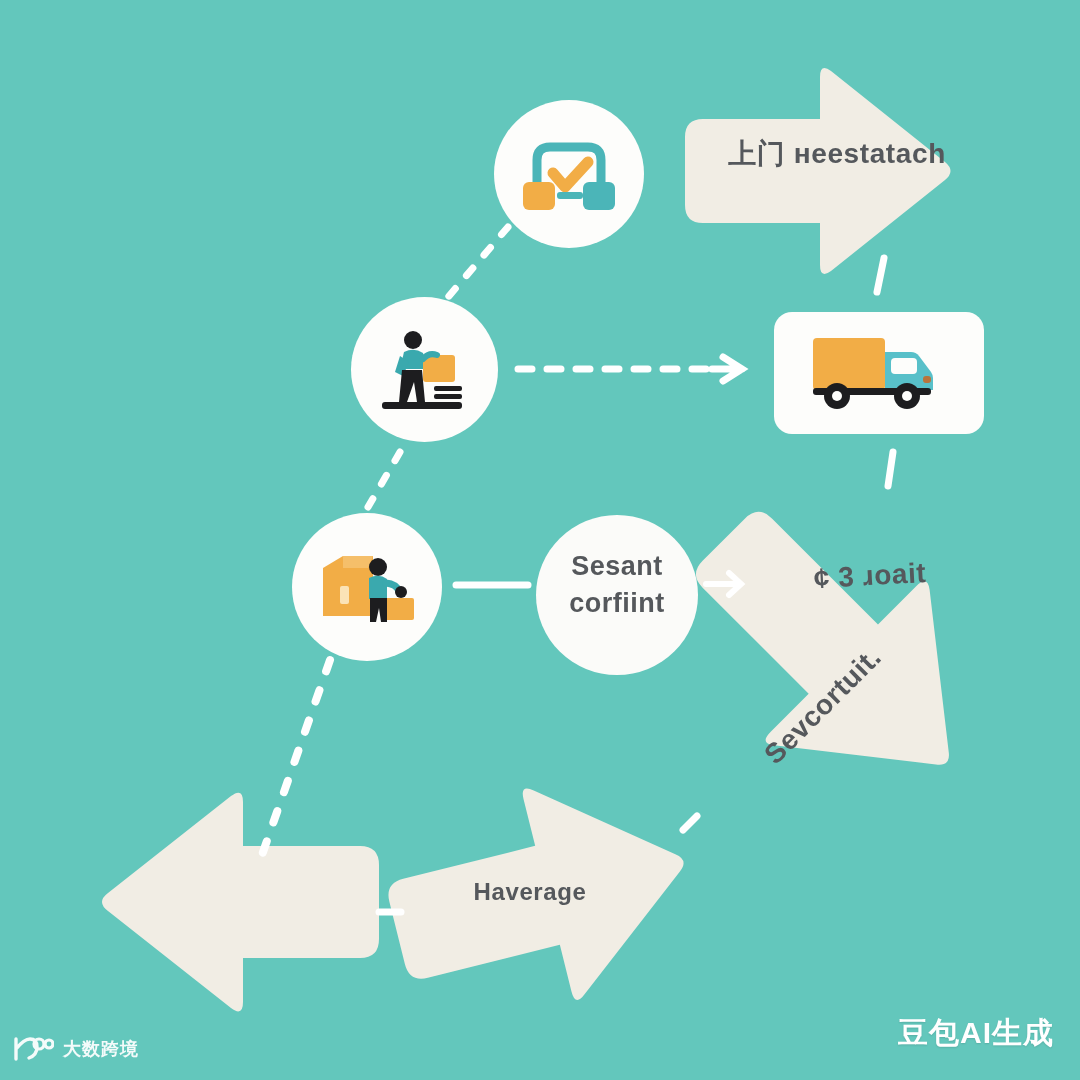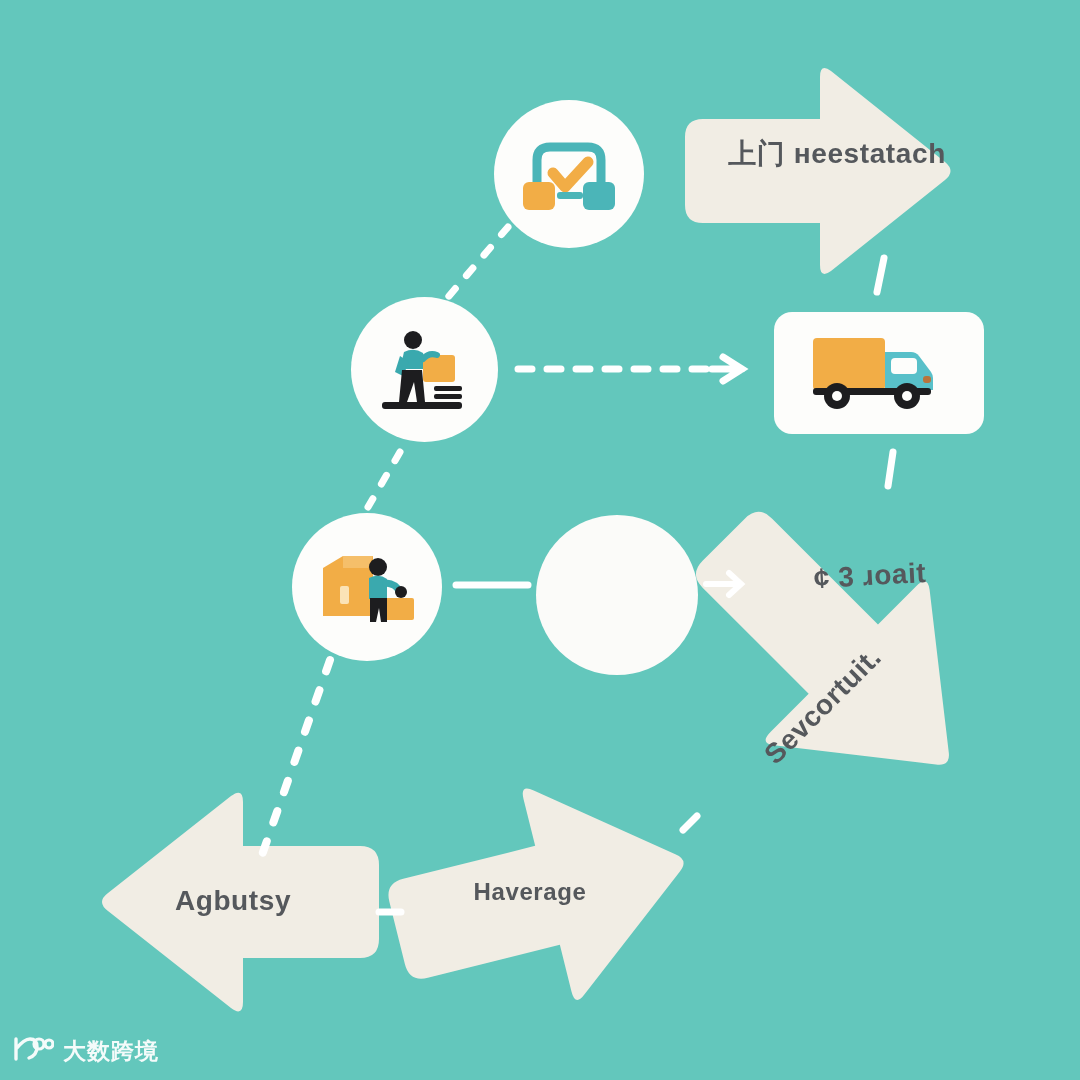--- a/index.html
+++ b/index.html
@@ -124,24 +124,24 @@
     font-size: 30px;
     font-weight: 700;
     letter-spacing: 1px;
     text-shadow: 0 1px 2px rgba(0,0,0,0.12);
   }
   #watermark-dashu {
     position: absolute;
     left: 10px;
     top: 1036px;
     display: flex;
-    align-items: flex-start;
+    align-items: center;
     gap: 9px;
     color: #ffffff;
-    font-size: 23px;
+    font-size: 18px;
     font-weight: 700;
     letter-spacing: 1px;
     opacity: 0.93;
   }
   #watermark-dashu .mark { display:flex; align-items:center; }
 </style>
 </head>
 <body>
 
 <div id="canvas">
@@ -244,29 +244,31 @@
         <circle cx="104" cy="66" r="13" fill="#1d1d1f"></circle>
         <circle cx="104" cy="66" r="5" fill="#fdfdfb"></circle>
       </svg>
     </div>
   </div>
 
   <div class="circle" id="circle-sesant"></div>
 
   <div class="arrow-label" id="label-intake">上门 нeestatach</div>
 
+  <div class="node-label" id="label-sesant">Sesant
+corfiint</div>
 
   <div class="arrow-label" id="label-cost">¢ 3 ɹoait</div>
 
   <div class="arrow-label" id="label-sevcortuit">Sevcortuit.</div>
 
-  <div class="arrow-label" id="label-agbutsy">Agbutsy</div>
 
   <div class="arrow-label" id="label-haverage">Haverage</div>
 
+  <div id="watermark-doubao">豆包AI生成</div>
 
   <div id="watermark-dashu">
     <span class="mark">
       <svg width="44" height="26" viewBox="0 0 44 26" xmlns="http://www.w3.org/2000/svg">
         <path d="M6 3 v20 M6 13 q8 -10 14 -10 q7 0 7 8 q0 8 -8 11" fill="none" stroke="#ffffff" stroke-width="3.4" stroke-linecap="round"></path>
         <circle cx="29" cy="8" r="5" fill="none" stroke="#ffffff" stroke-width="3.2"></circle>
         <circle cx="39" cy="8" r="4" fill="none" stroke="#ffffff" stroke-width="3.2"></circle>
       </svg>
     </span>
     <span>大数跨境</span>

